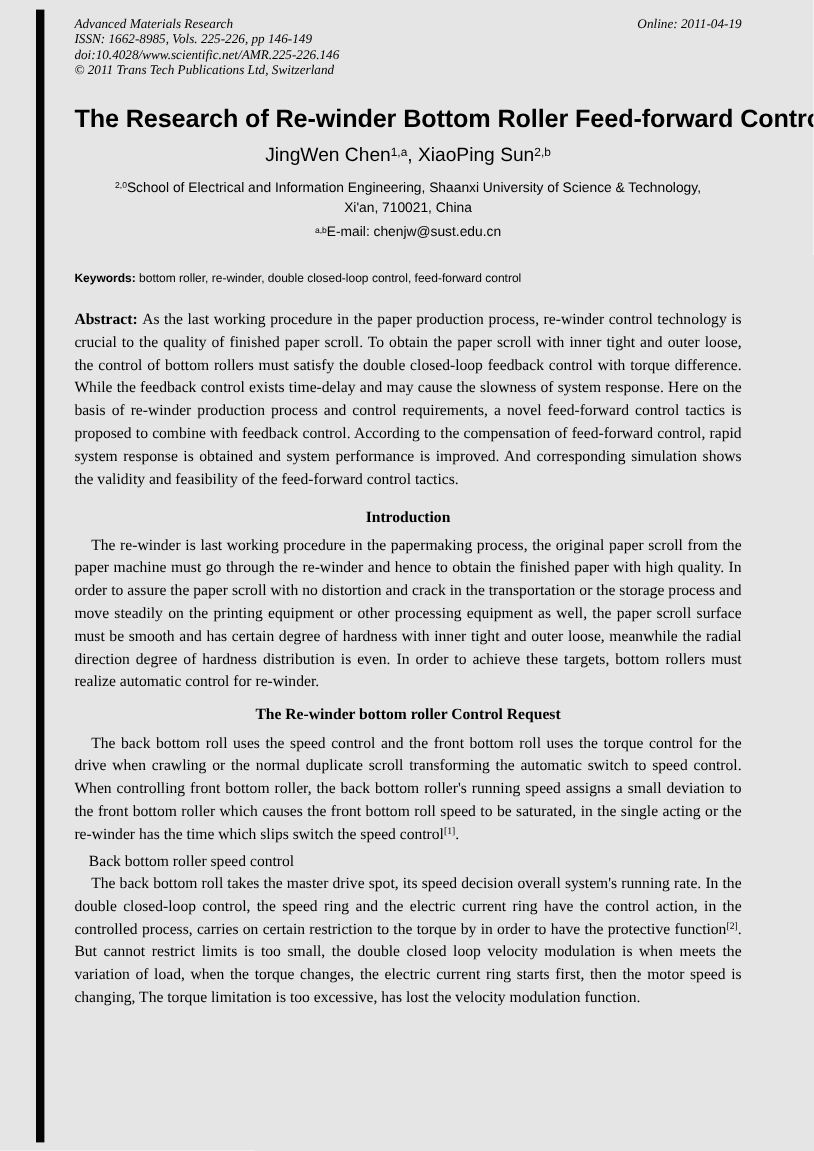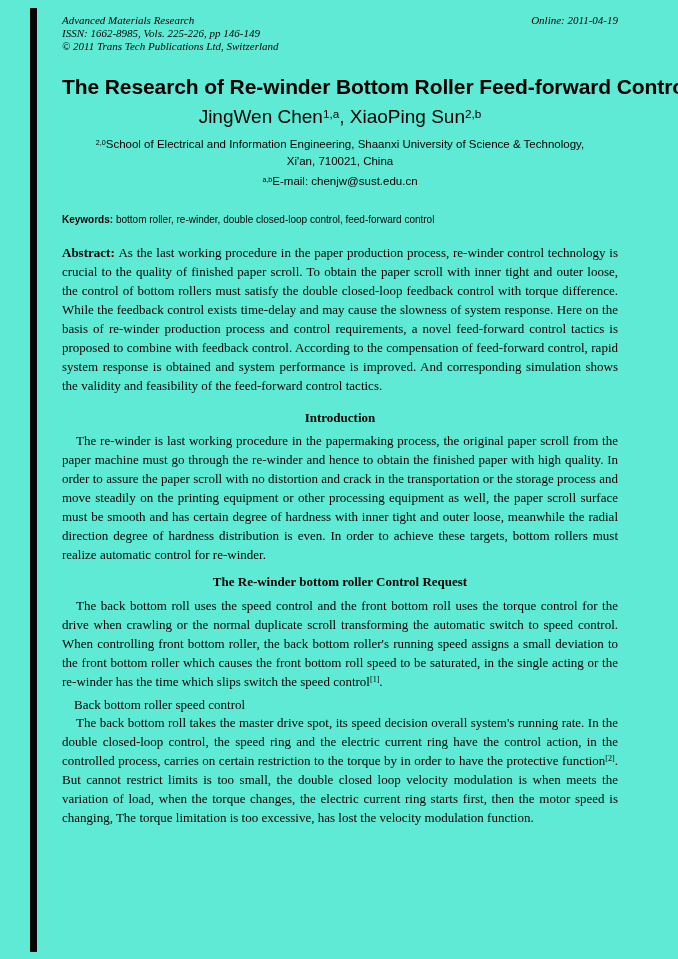--- a/index.html
+++ b/index.html
@@ -1,20 +1,20 @@
 <!DOCTYPE html>
 <html><head>
 <meta charset="utf-8">
 <style>
   html, body { margin: 0; padding: 0; background: #ffffff; }
   .page {
     position: relative;
     width: 678px;
     height: 959px;
-    background: #5eead4;
+    background: #e5e5e5;
     overflow: hidden;
     color: #000;
   }
   .scan-bar {
     position: absolute;
     left: 30px;
     top: 8px;
     width: 7px;
     height: 944px;
     background: #050505;
@@ -40,21 +40,21 @@
     font-family: "Liberation Sans", sans-serif;
     font-weight: bold;
     font-size: 21px;
     line-height: 19px;
     margin: 24px 0 0 0;
     white-space: nowrap;
     letter-spacing: -0.1px;
   }
   .authors {
     font-family: "Liberation Sans", sans-serif;
-    font-size: 19px;
+    font-size: 16px;
     line-height: 18px;
     text-align: center;
     margin-top: 12px;
   }
   .affil {
     font-family: "Liberation Sans", sans-serif;
     font-size: 11.5px;
     line-height: 17px;
     text-align: center;
   }
@@ -106,20 +106,21 @@
 <body>
 
 <div class="page">
   <div class="scan-bar"></div>
   <div class="content">
 
     <div class="header-row">
       <div class="header-left">
         <div>Advanced Materials Research</div>
         <div>ISSN: 1662-8985, Vols. 225-226, pp 146-149</div>
+        <div>doi:10.4028/www.scientific.net/AMR.225-226.146</div>
         <div>© 2011 Trans Tech Publications Ltd, Switzerland</div>
       </div>
       <div class="header-right">Online: 2011-04-19</div>
     </div>
 
     <h1 class="title">The Research of Re-winder Bottom Roller Feed-forward Control Tactic</h1>
 
     <div class="authors">JingWen Chen<sup>1,a</sup>, XiaoPing Sun<sup>2,b</sup></div>
 
     <div class="affil affil-first"><sup>2,0</sup>School of Electrical and Information Engineering, Shaanxi University of Science &amp; Technology,</div>

